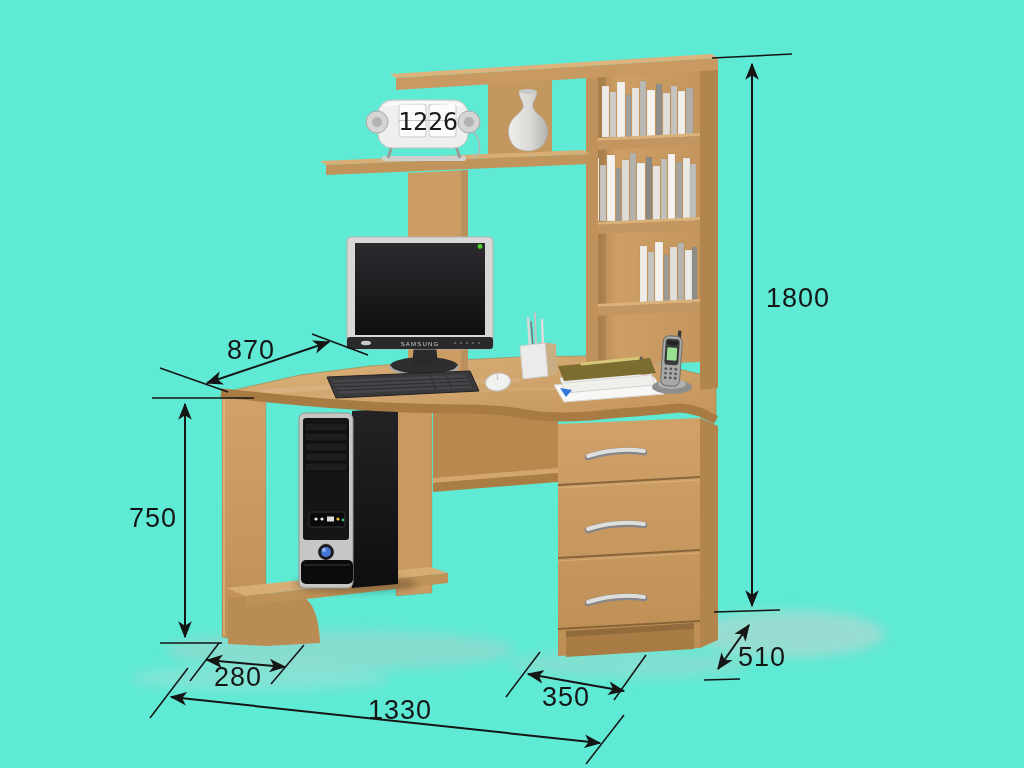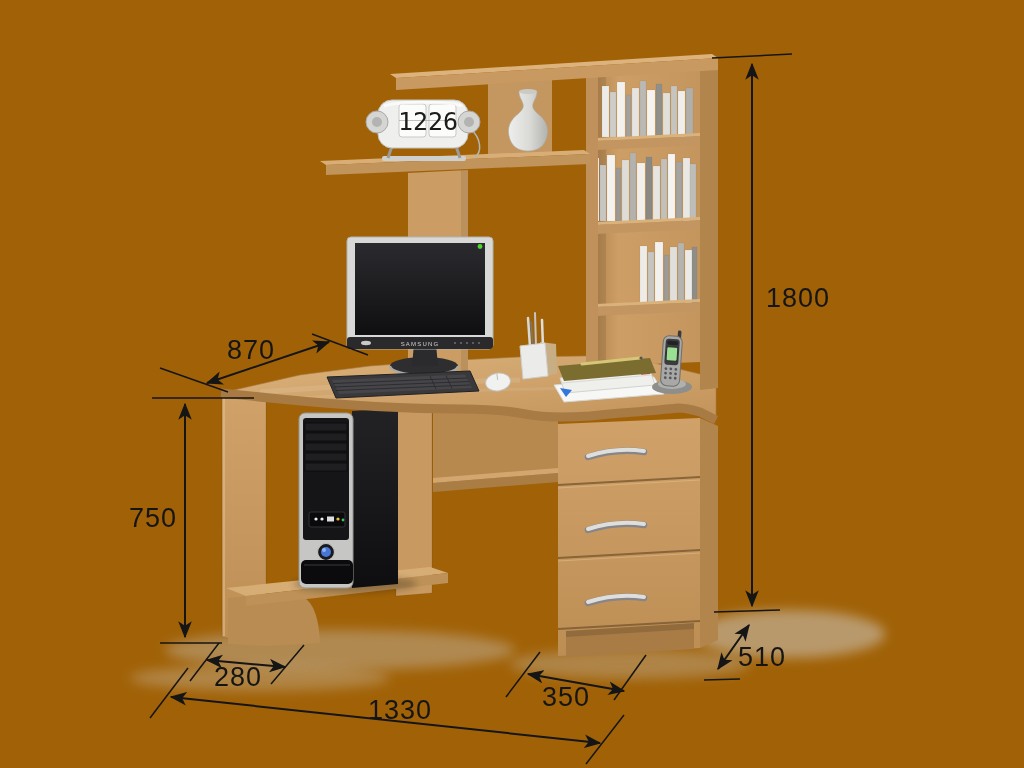--- a/index.html
+++ b/index.html
@@ -1,16 +1,16 @@
 <!DOCTYPE html>
 <html><head>
 <meta charset="utf-8">
 <style>
   html,body{margin:0;padding:0;background:#ffffff;}
-  #stage{position:relative;width:1024px;height:768px;background:#a16207;overflow:hidden;
+  #stage{position:relative;width:1024px;height:768px;background:#5eead4;overflow:hidden;
          font-family:"Liberation Sans","DejaVu Sans",sans-serif;}
   svg{display:block;}
   text.dim{font-family:"Liberation Sans","DejaVu Sans",sans-serif;font-size:27px;fill:#151515;letter-spacing:1px;}
   text.clockdigits{font-family:"DejaVu Sans Mono","Liberation Mono",monospace;font-size:25px;fill:#1c1c1c;}
   text.brand{font-family:"Liberation Sans",sans-serif;font-size:6px;fill:#cfcfcd;letter-spacing:1.2px;}
 </style>
 </head>
 <body>
 
 <div id="stage">

